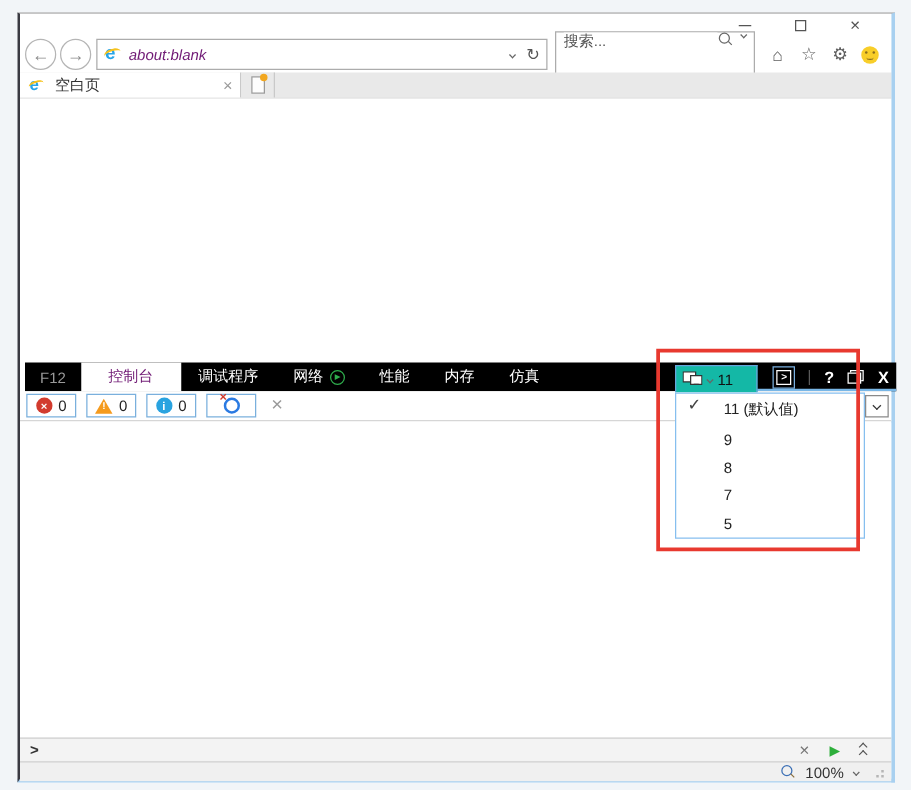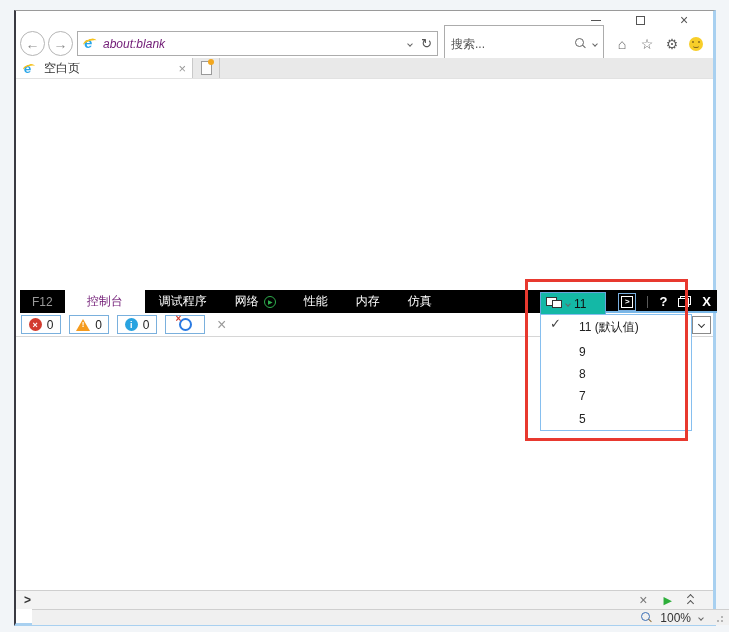--- a/index.html
+++ b/index.html
@@ -28,21 +28,21 @@
   .ie-ico { position:relative; width:15px; height:15px; margin-right:5px; flex:0 0 auto; }
   .ie-e { position:absolute; left:1px; top:-2px; color:#27a5e9; font-weight:bold; font-size:15px; }
   .ie-swoosh { position:absolute; left:0px; top:3px; width:14px; height:8px;
     border-top:2px solid #f6c21c; border-radius:50%; transform:rotate(-18deg); }
   .url-text { color:#701a75;font-style:italic; }
   .addr-right { margin-left:auto; display:flex; align-items:center; gap:9px; color:#777; }
   .chev { display:inline-block; width:5px; height:5px; border-right:1px solid #666; border-bottom:1px solid #666; transform:rotate(45deg); }
   .chev.sm { width:4px; height:4px; }
   .refresh-glyph { font-size:13px; color:#555; }
   .searchbox { width:160px; height:37px; margin-left:6px; border:1px solid #acacac; background:#fff;
-    display:flex; align-items:center; padding:0 6px; flex:0 0 auto; }
+    display:flex; align-items:flex-start; padding:0 6px; flex:0 0 auto; }
   .searchbox input { border:none; outline:none; flex:1 1 auto; width:60px; font:inherit; color:#222; }
   .searchbox input::placeholder { color:#555; }
   .mag { position:relative; width:12px; height:12px; flex:0 0 auto; }
   .mag::before { content:""; position:absolute; left:1px; top:0; width:7px; height:7px; border:1.5px solid #666; border-radius:50%; }
   .mag::after { content:""; position:absolute; left:8px; top:8px; width:4px; border-bottom:1.5px solid #666; transform:rotate(45deg); }
   .nav-icons { display:flex; align-items:center; gap:9px; margin-left:10px; margin-right:6px; flex:0 0 auto; }
   .nav-ic { font-size:14px; color:#5f5f5f; width:16px; text-align:center; }
   .smiley { position:relative; width:14px; height:14px; background:#f8ce29; border-radius:50%; }
   .smiley::before { content:""; position:absolute; left:3px; top:4px; width:2px; height:2px; background:#8a6d1d; border-radius:50%; box-shadow:6px 0 0 #8a6d1d; }
   .smiley::after { content:""; position:absolute; left:4px; top:7px; width:6px; height:3px; border-bottom:1.5px solid #8a6d1d; border-radius:50%; }
@@ -105,21 +105,21 @@
   
   .console-area { position:absolute; left:0; top:327px; width:100%; height:252px; background:#fff; }
   .inputrow { position:absolute; left:0; top:579px; width:100%; height:19px; background:#f3f3f3;
     border-top:1px solid #cfcfcf; display:flex; align-items:center; padding:0 8px; }
   .prompt { font-weight:bold; color:#333; }
   .inputrow-right { margin-left:auto; display:flex; align-items:center; gap:16px; padding-right:12px; }
   .run-x { color:#777; font-size:14px; }
   .run-play { color:#2eaf3b; font-size:11px; }
   .dblchev-up { display:flex; flex-direction:column; gap:1px; }
   .dblchev-up .chev { transform:rotate(-135deg); border-color:#555; }
-  .statusbar { position:absolute; left:16px; top:598px; width:100%; height:16px; background:#f0f0f0;
+  .statusbar { position:absolute; left:0; top:598px; width:100%; height:16px; background:#f0f0f0;
     border-top:1px solid #cfcfcf; display:flex; align-items:center; justify-content:flex-end; gap:8px; padding-right:6px; }
   .mag.zoom::before { border-color:#3b6fb5; }
   .mag.zoom::after { border-color:#8a6d3b; }
   .zoom-label { color:#333; }
   .grip { position:relative; width:8px; height:8px; margin-left:4px; }
   .grip::before { content:""; position:absolute; right:0; bottom:0; width:2px; height:2px; background:#b5b5b5;
     box-shadow:-4px 0 0 #b5b5b5, 0 -4px 0 #b5b5b5; }
 
   
   .docmode-btn { position:absolute; left:524px; top:281px; width:66px; height:22px; background:#14b8a6; z-index:8;

